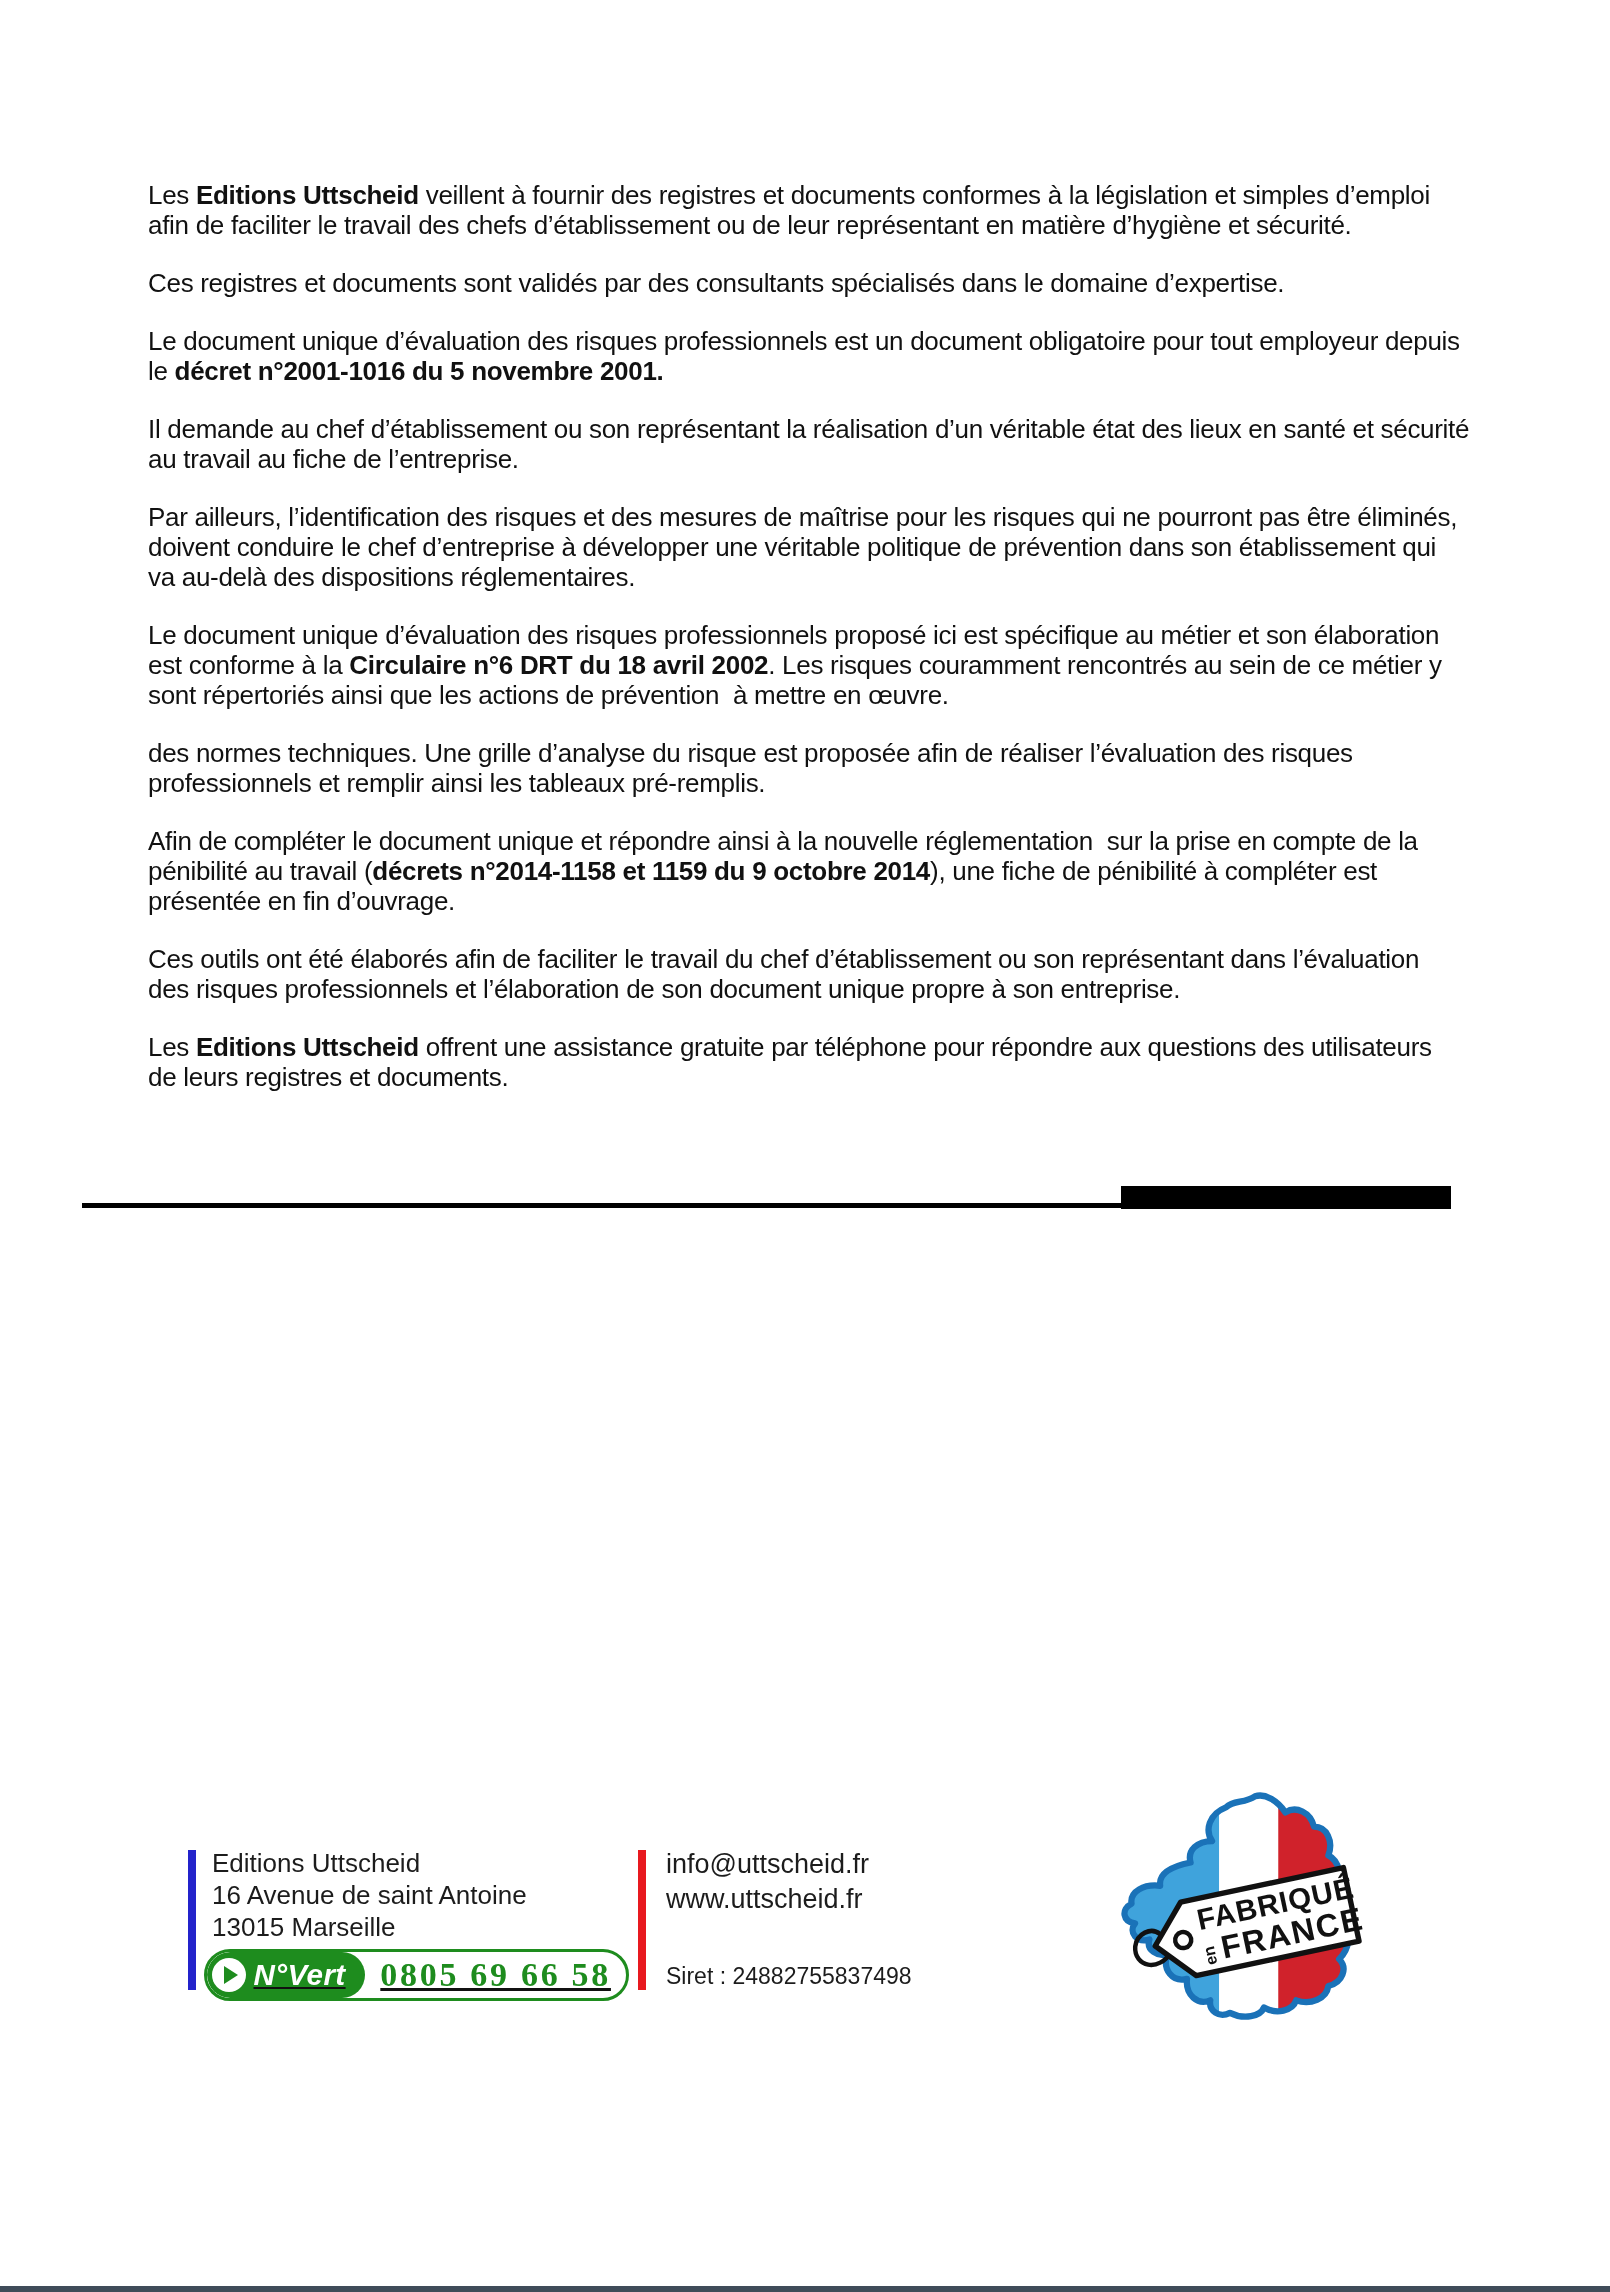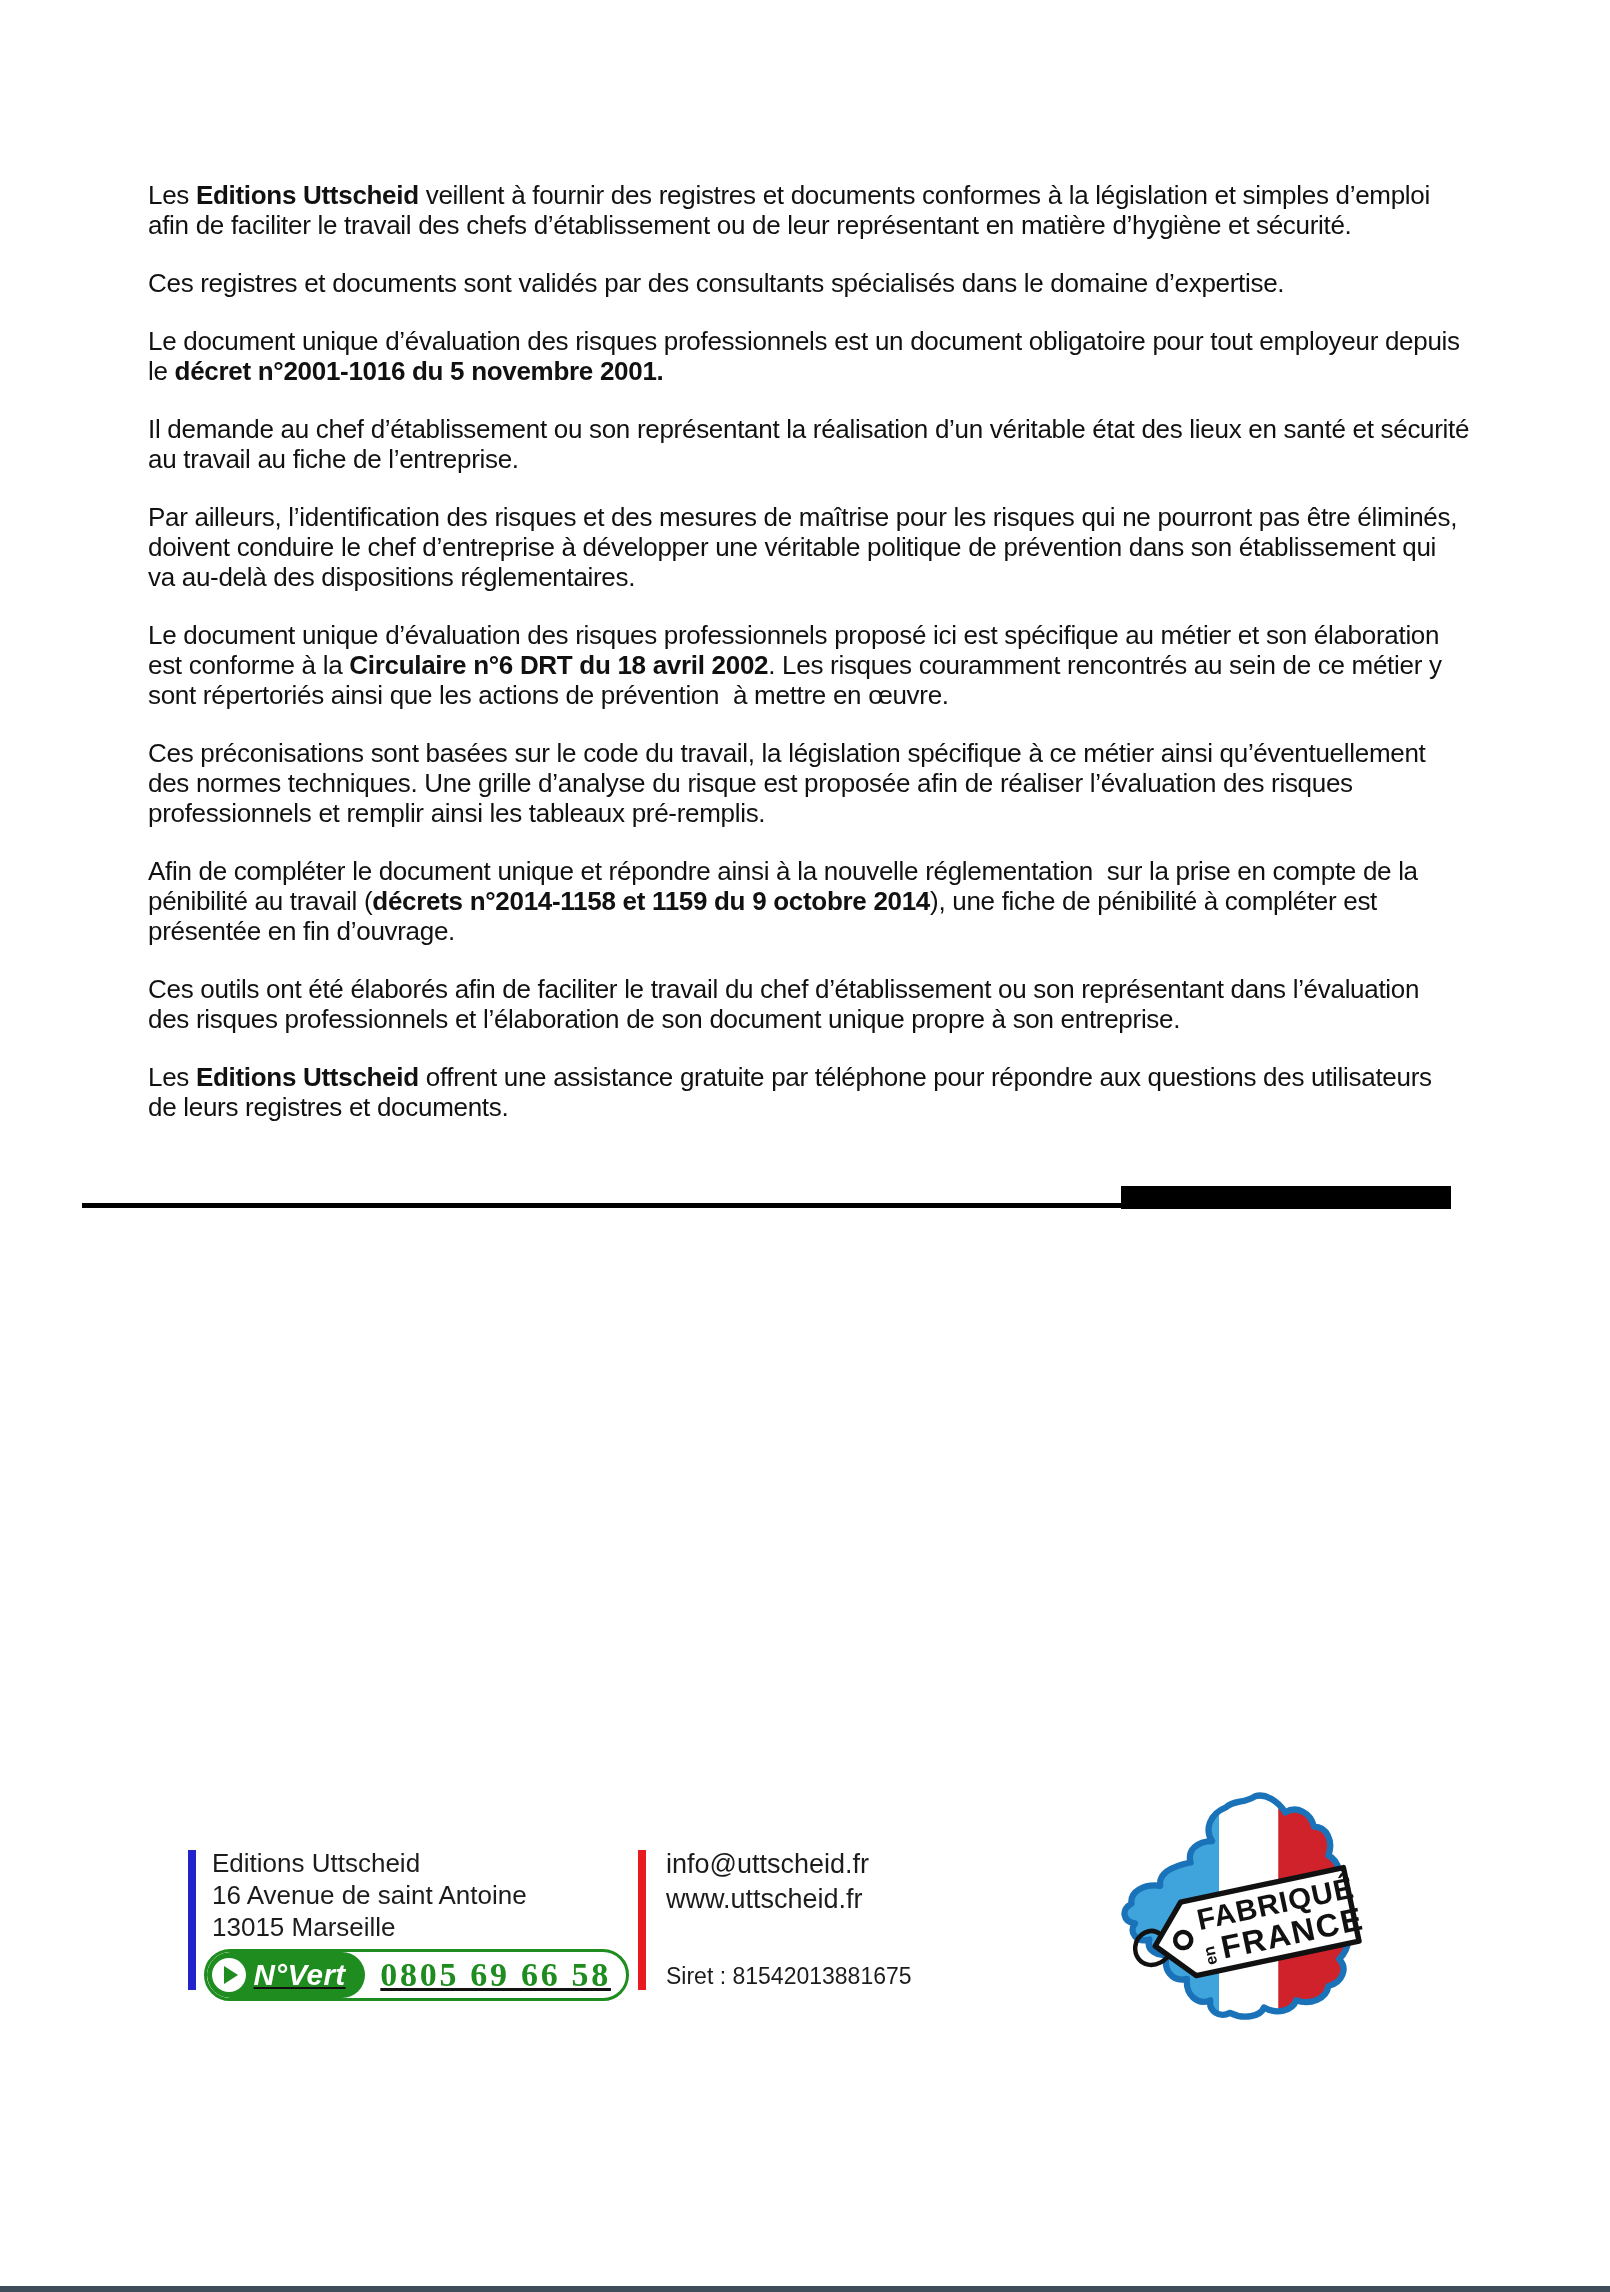--- a/index.html
+++ b/index.html
@@ -109,21 +109,20 @@
         <div class="text-line"><span>Par ailleurs, l’identification des risques et des mesures de maîtrise pour les risques qui ne pourront pas être éliminés,</span></div>
         <div class="text-line"><span>doivent conduire le chef d’entreprise à développer une véritable politique de prévention dans son établissement qui</span></div>
         <div class="text-line"><span>va au-delà des dispositions réglementaires.</span></div>
       </div>
       <div class="para">
         <div class="text-line"><span>Le document unique d’évaluation des risques professionnels proposé ici est spécifique au métier et son élaboration</span></div>
         <div class="text-line"><span>est conforme à la </span><span class="bold">Circulaire n°6 DRT du 18 avril 2002</span><span>. Les risques couramment rencontrés au sein de ce métier y</span></div>
         <div class="text-line"><span>sont répertoriés ainsi que les actions de prévention  à mettre en œuvre.</span></div>
       </div>
       <div class="para">
-        <div class="text-line"><span>Ces préconisations sont basées sur le code du travail, la législation spécifique à ce métier ainsi qu’éventuellement</span></div>
         <div class="text-line"><span>des normes techniques. Une grille d’analyse du risque est proposée afin de réaliser l’évaluation des risques</span></div>
         <div class="text-line"><span>professionnels et remplir ainsi les tableaux pré-remplis.</span></div>
       </div>
       <div class="para">
         <div class="text-line"><span>Afin de compléter le document unique et répondre ainsi à la nouvelle réglementation  sur la prise en compte de la</span></div>
         <div class="text-line"><span>pénibilité au travail (</span><span class="bold">décrets n°2014-1158 et 1159 du 9 octobre 2014</span><span>), une fiche de pénibilité à compléter est</span></div>
         <div class="text-line"><span>présentée en fin d’ouvrage.</span></div>
       </div>
       <div class="para">
         <div class="text-line"><span>Ces outils ont été élaborés afin de faciliter le travail du chef d’établissement ou son représentant dans l’évaluation</span></div>
@@ -154,21 +153,21 @@
       </div>
       <div class="badge-label">N°Vert</div>
     </div>
     <div class="badge-phone">0805 69 66 58</div>
   </div>
 
   <div class="contact">
     <div>info@uttscheid.fr</div>
     <div>www.uttscheid.fr</div>
   </div>
-  <div class="siret">Siret : 81542013881675</div>
+  <div class="siret">Siret : 24882755837498</div>
 
   <svg class="fabrique-logo" viewBox="0 0 304 288" xmlns="http://www.w3.org/2000/svg">
     <defs>
       <clipPath id="franceClip">
         <path d="M152,8 C140,16 128,12 120,20 C100,28 96,46 104,58 C88,58 76,68 80,82
                  C60,86 44,94 46,108 C28,106 12,114 14,128 C2,134 4,148 18,150
                  C10,160 20,172 34,168 C30,180 44,188 54,184 C48,202 60,216 76,212
                  C74,230 88,242 102,236 C100,248 112,256 124,250 C140,258 158,254 162,244
                  C176,252 194,248 198,236 C214,242 232,234 234,220 C250,216 256,200 246,190
                  C258,178 260,160 250,152 C258,138 256,120 244,114 C250,98 246,80 234,74

